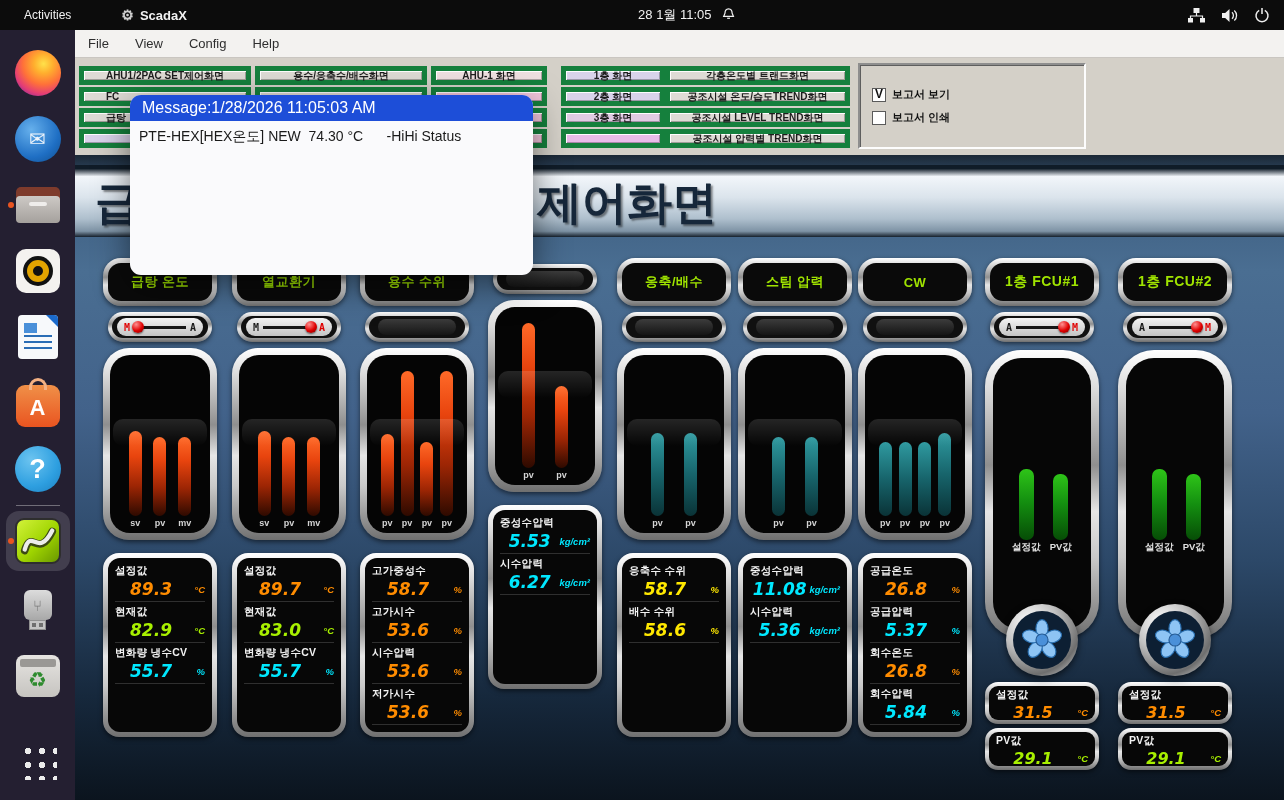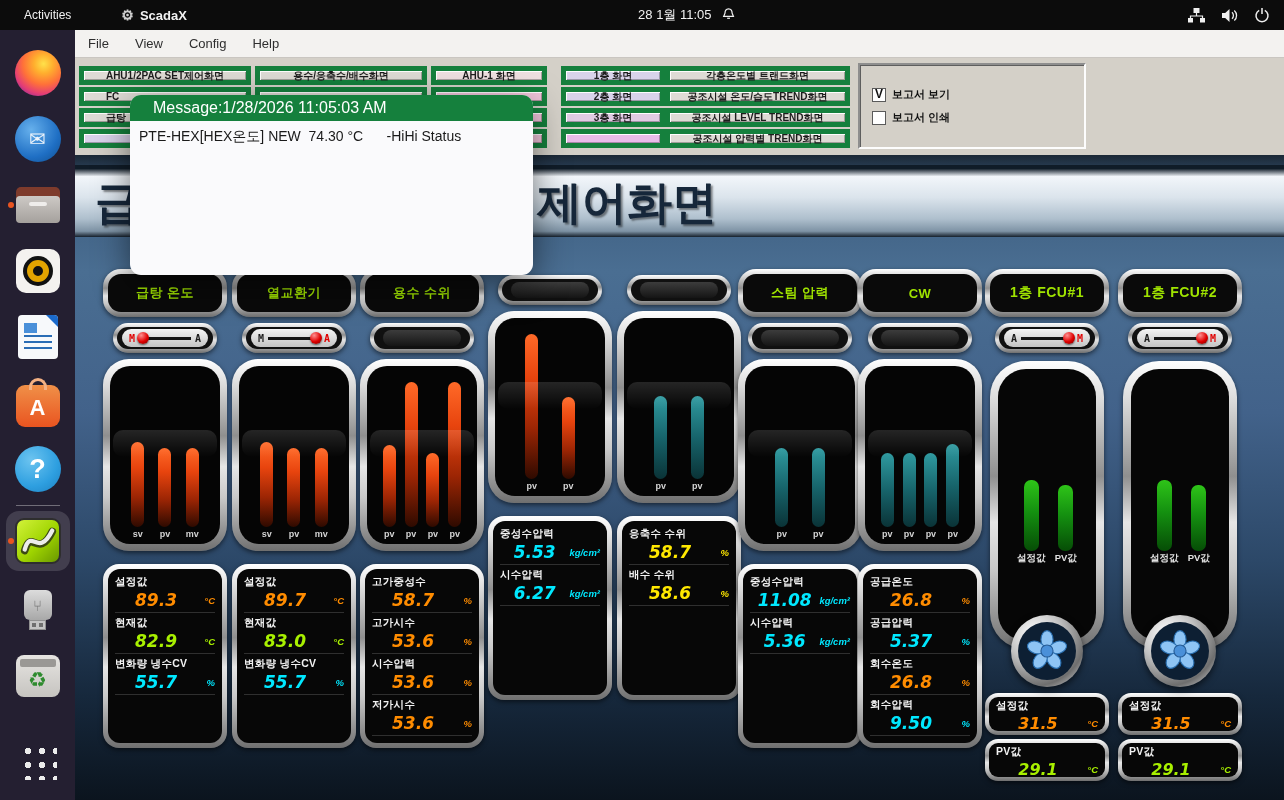--- a/index.html
+++ b/index.html
@@ -102,21 +102,21 @@
     background:linear-gradient(180deg,#1b2836 0%,#3d5e80 5%,#4a6e92 18%,#42628a 40%,#2c4868 63%,#16283c 84%,#0b141e 100%); }
 
   #banner { position:absolute; left:0; top:10px; width:1209px; height:72px;
     background:linear-gradient(180deg,#101c28 0%,#101c28 5%,#f2f6fa 16%,#dbe4ec 45%,#aebfcd 75%,#7e93a5 92%,#15202c 100%); }
   .banner-text { position:absolute; top:8px; font-family:"DejaVu Serif","Liberation Serif",serif;
     font-weight:bold; font-size:45px; color:#16273a; text-shadow:2px 2px 2px rgba(0,0,0,.45); }
   #banner-left { left:20px; }
   #banner-right { left:462px; }
 
   
-  .panel, .fcu { position:absolute; top:114px; width:124px; }
+  .panel, .fcu { position:absolute; top:103px; width:114px; }
   .metal { background:linear-gradient(180deg,#ffffff 0%,#dadada 14%,#8f8f8f 40%,#e6e6e6 56%,#c9c9c9 72%,#6f6f6f 100%);
     box-shadow:0 2px 5px rgba(0,0,0,.55); }
   .p-head { height:48px; border-radius:18px; padding:5px; }
   .p-head-in { height:100%; background:#0a0a0a; border-radius:13px; display:flex; align-items:center; justify-content:center; }
   .p-title { color:#9fe300; font-weight:bold; font-size:13px; letter-spacing:.5px; }
   .p-oval { width:104px; height:30px; margin:6px auto 0; border-radius:15px; padding:4px; }
   .p-oval-in { height:100%; background:#101010; border-radius:11px; position:relative; }
   .sw-empty { position:absolute; inset:3px 9px; background:linear-gradient(#3c3c3c,#151515); border-radius:10px; }
   .sw-cap { position:absolute; inset:2px 5px; background:linear-gradient(#f4f4f4,#c4c4c4);
     border-radius:9px; display:flex; align-items:center; padding:0 7px; }
@@ -165,22 +165,22 @@
   .f-vbox .vvalue { font-size:16px; }
 
   
   #dialog { position:absolute; left:130px; top:95px; width:403px; height:180px; z-index:99;
     border-radius:11px; background:#fafafc; box-shadow:0 10px 34px rgba(0,0,0,.5); overflow:hidden; }
   #dialog-title { height:30px; background:linear-gradient(#f0eeec,#e6e4e2); border-bottom:1px solid #d2d0ce;
     display:flex; align-items:center; justify-content:center; position:relative;
     font-size:13px; font-weight:bold; color:#3a3a3a; }
   #dialog-close { position:absolute; right:7px; top:4px; width:22px; height:22px; border-radius:50%;
     background:#e3e1df; color:#4a4a4a; font-size:14px; display:flex; align-items:center; justify-content:center; cursor:pointer; }
-  #dialog-sel { height:26px; background:#15803d; color:#fff; font-size:16px;
-    display:flex; align-items:center; padding-left:23px; white-space:pre; }
+  #dialog-sel { height:26px; background:#1d4ed8; color:#fff; font-size:16px;
+    display:flex; align-items:center; padding-left:12px; white-space:pre; }
   #dialog-body { padding:7px 9px; font-size:14px; color:#1a1a1a; white-space:pre; }
 
   svg { display:block; }
 </style>
 </head>
 <body>
 
 <div id="topbar">
   <div class="tb-activities">Activities</div>
   <div class="tb-app">
@@ -568,20 +568,25 @@
             <div class="vlabel">시수압력</div>
             <div class="vline">
               <span class="vvalue c-cyan">6.27</span>
               <span class="vunit c-cyan">kg/cm²</span>
             </div>
           </div>
         </div>
       </div>
     </div>
     <div class="panel" style="left: 542px;">
+      <div class="p-head metal">
+        <div class="p-head-in">
+          <span class="p-title">응축/배수</span>
+        </div>
+      </div>
       <div class="p-oval metal">
         <div class="p-oval-in">
           <div class="sw-empty"></div>
         </div>
       </div>
       <div class="p-screen metal">
         <div class="p-screen-in">
           <div class="bar-col">
             <div class="bar-track">
               <div class="bar bar-teal" style="height: 56%;"></div>
@@ -719,21 +724,21 @@
           <div class="vrow">
             <div class="vlabel">회수온도</div>
             <div class="vline">
               <span class="vvalue c-orange">26.8</span>
               <span class="vunit c-orange">%</span>
             </div>
           </div>
           <div class="vrow">
             <div class="vlabel">회수압력</div>
             <div class="vline">
-              <span class="vvalue c-cyan">9.50</span>
+              <span class="vvalue c-cyan">5.84</span>
               <span class="vunit c-cyan">%</span>
             </div>
           </div>
         </div>
       </div>
     </div>
     <div class="fcu" style="left: 910px;">
       <div class="p-head metal">
         <div class="p-head-in">
           <span class="p-title">1층 FCU#1</span>

